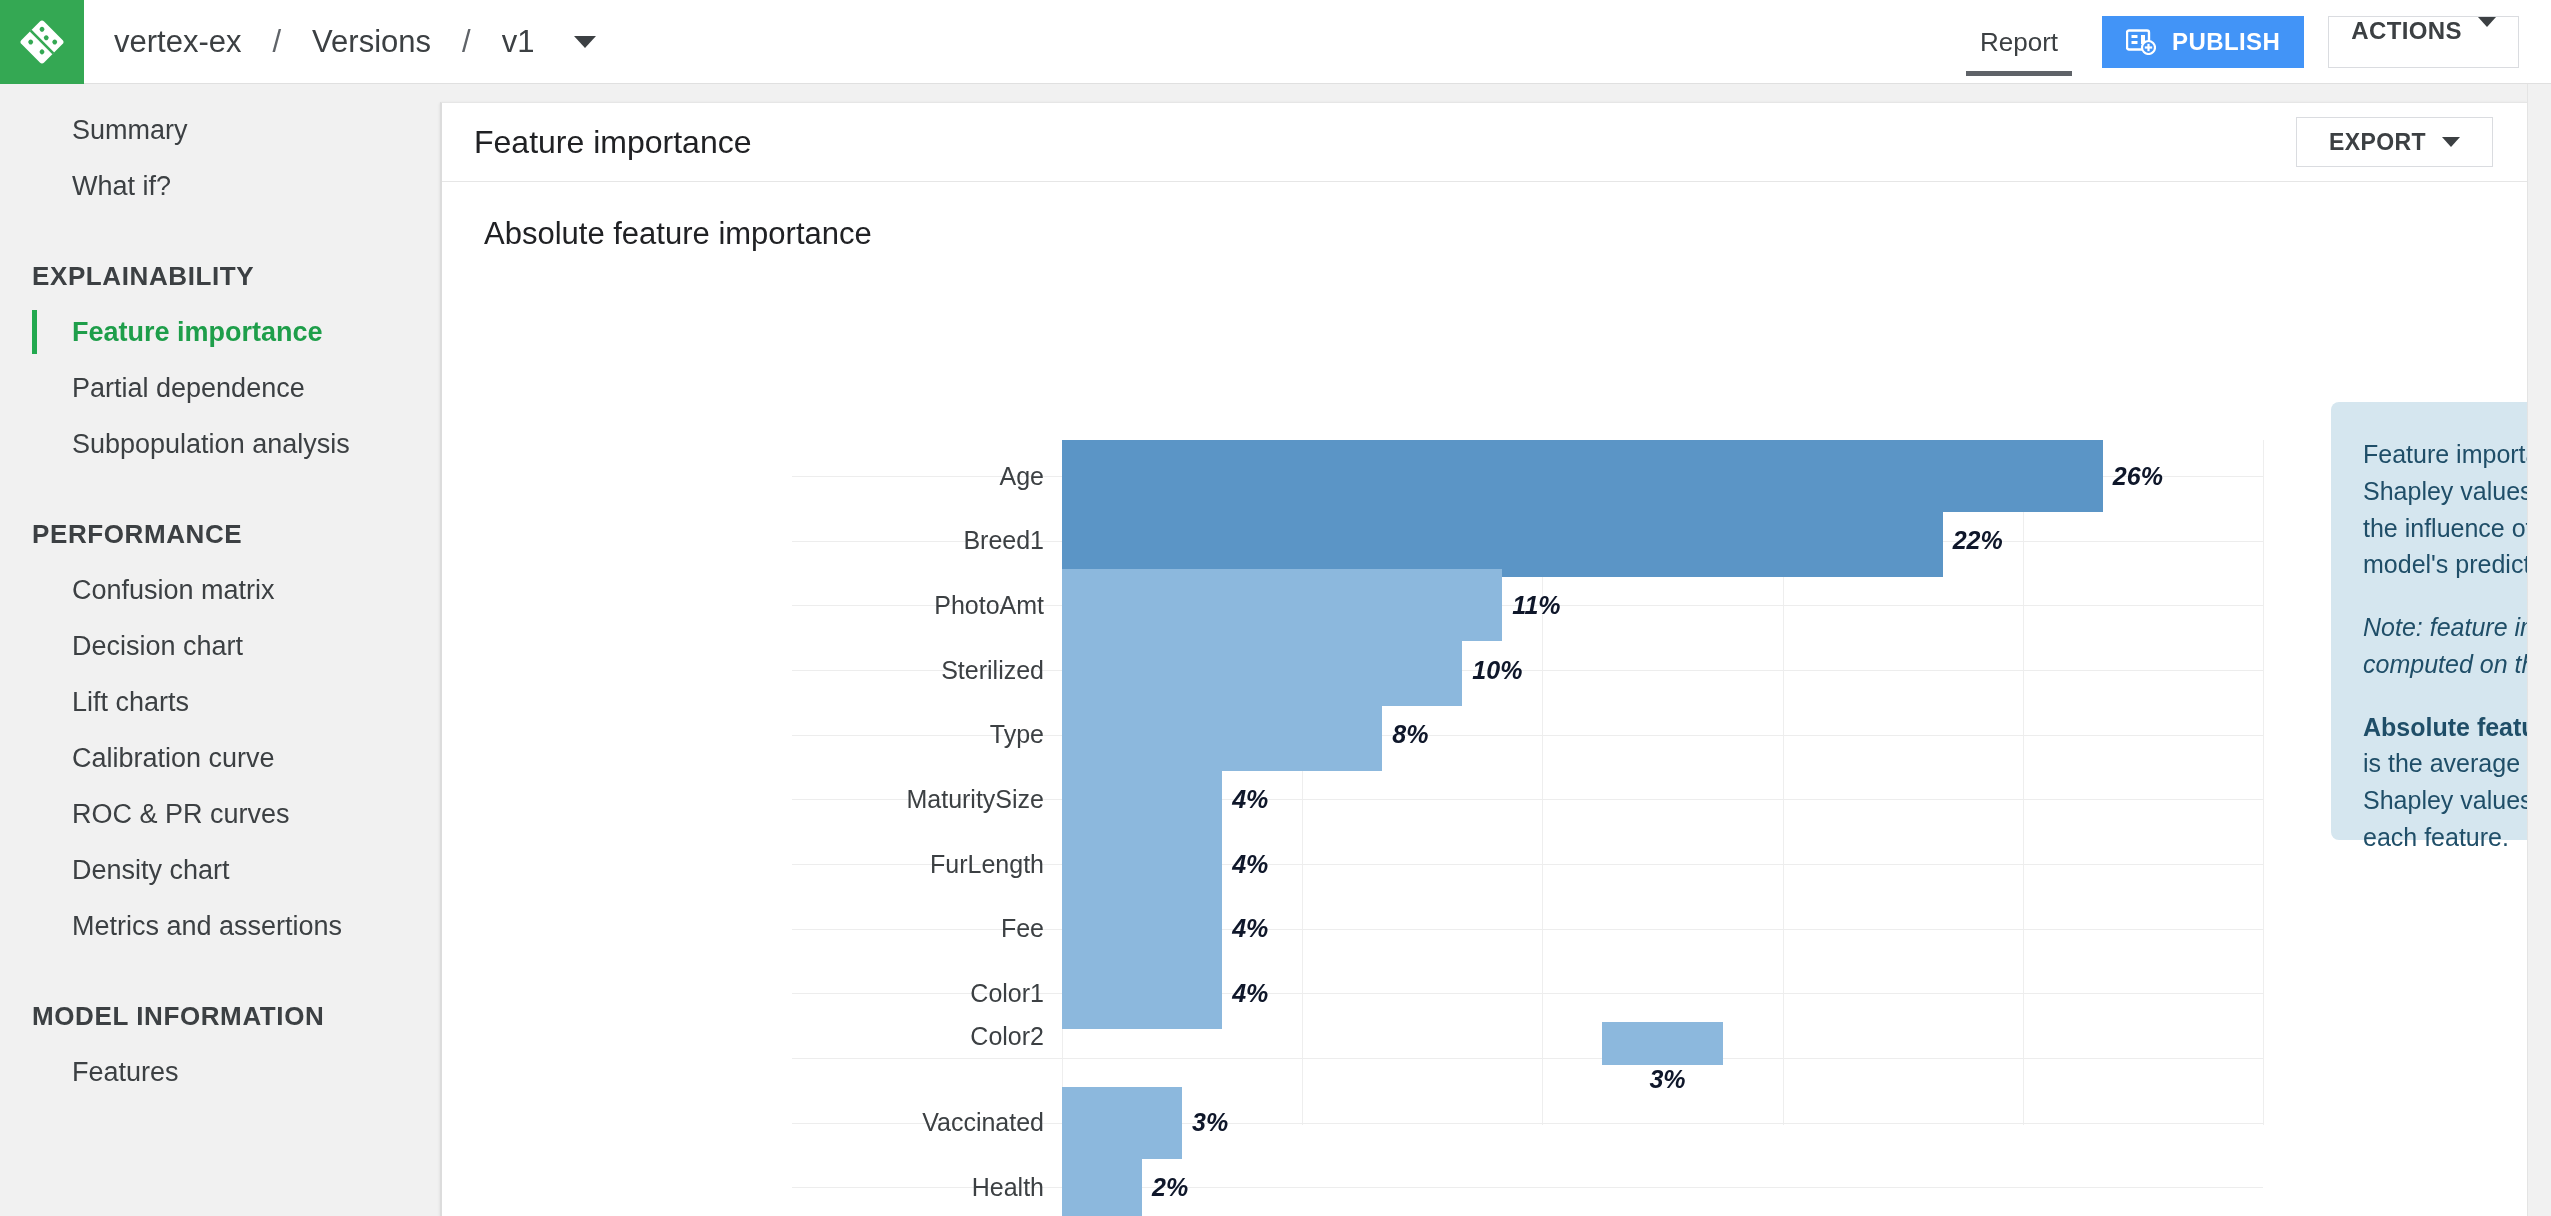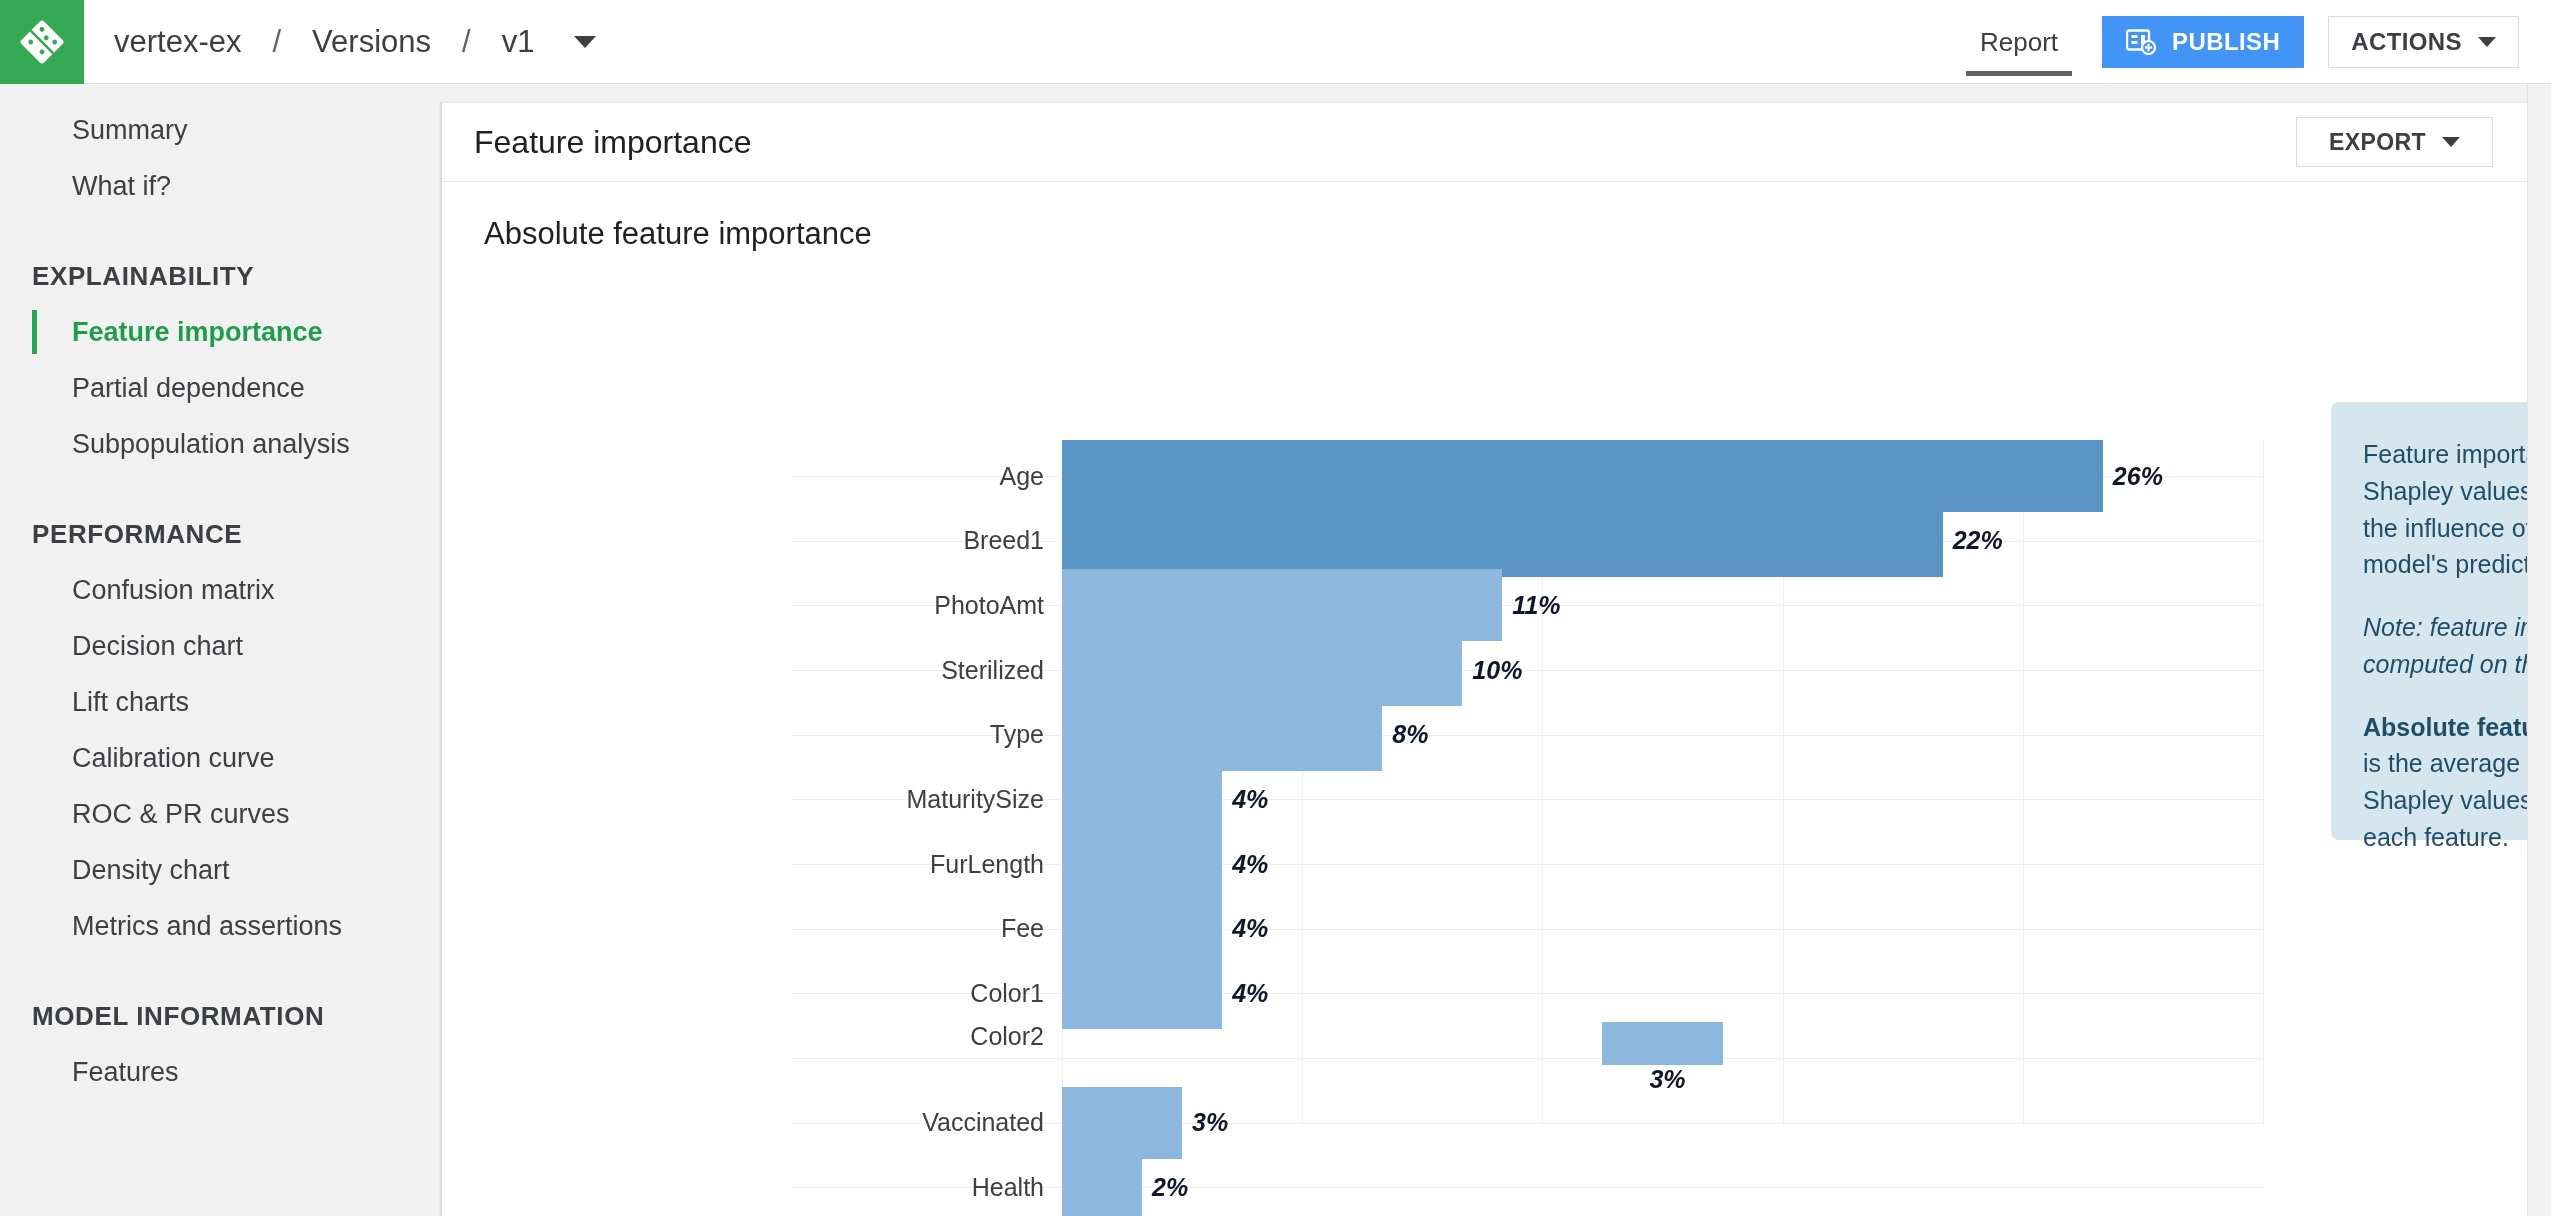--- a/index.html
+++ b/index.html
@@ -48,21 +48,21 @@
     height: 5px; background: #5f6368;
   }
   #publish-btn {
     display: flex; align-items: center; gap: 16px;
     background: #4294f7; color: #fff; border: none;
     font-size: 24px; font-weight: bold; letter-spacing: .4px;
     height: 52px; padding: 0 24px; cursor: pointer; white-space: nowrap;
   }
   #publish-btn svg { display:block; }
   #actions-btn {
-    display: flex; align-items: center; gap: 16px;
+    display: flex; align-items: flex-start; gap: 16px;
     background: #fff; color: #3c4043;
     border: 1px solid #dadce0; font-size: 24px; font-weight: bold;
     letter-spacing: .4px; height: 52px; padding: 0 22px; margin-left: 24px;
     cursor: pointer; white-space: nowrap;
   }
   .caret-sm {
     width: 0; height: 0; border-left: 9px solid transparent;
     border-right: 9px solid transparent; border-top: 10px solid currentColor;
   }
 

